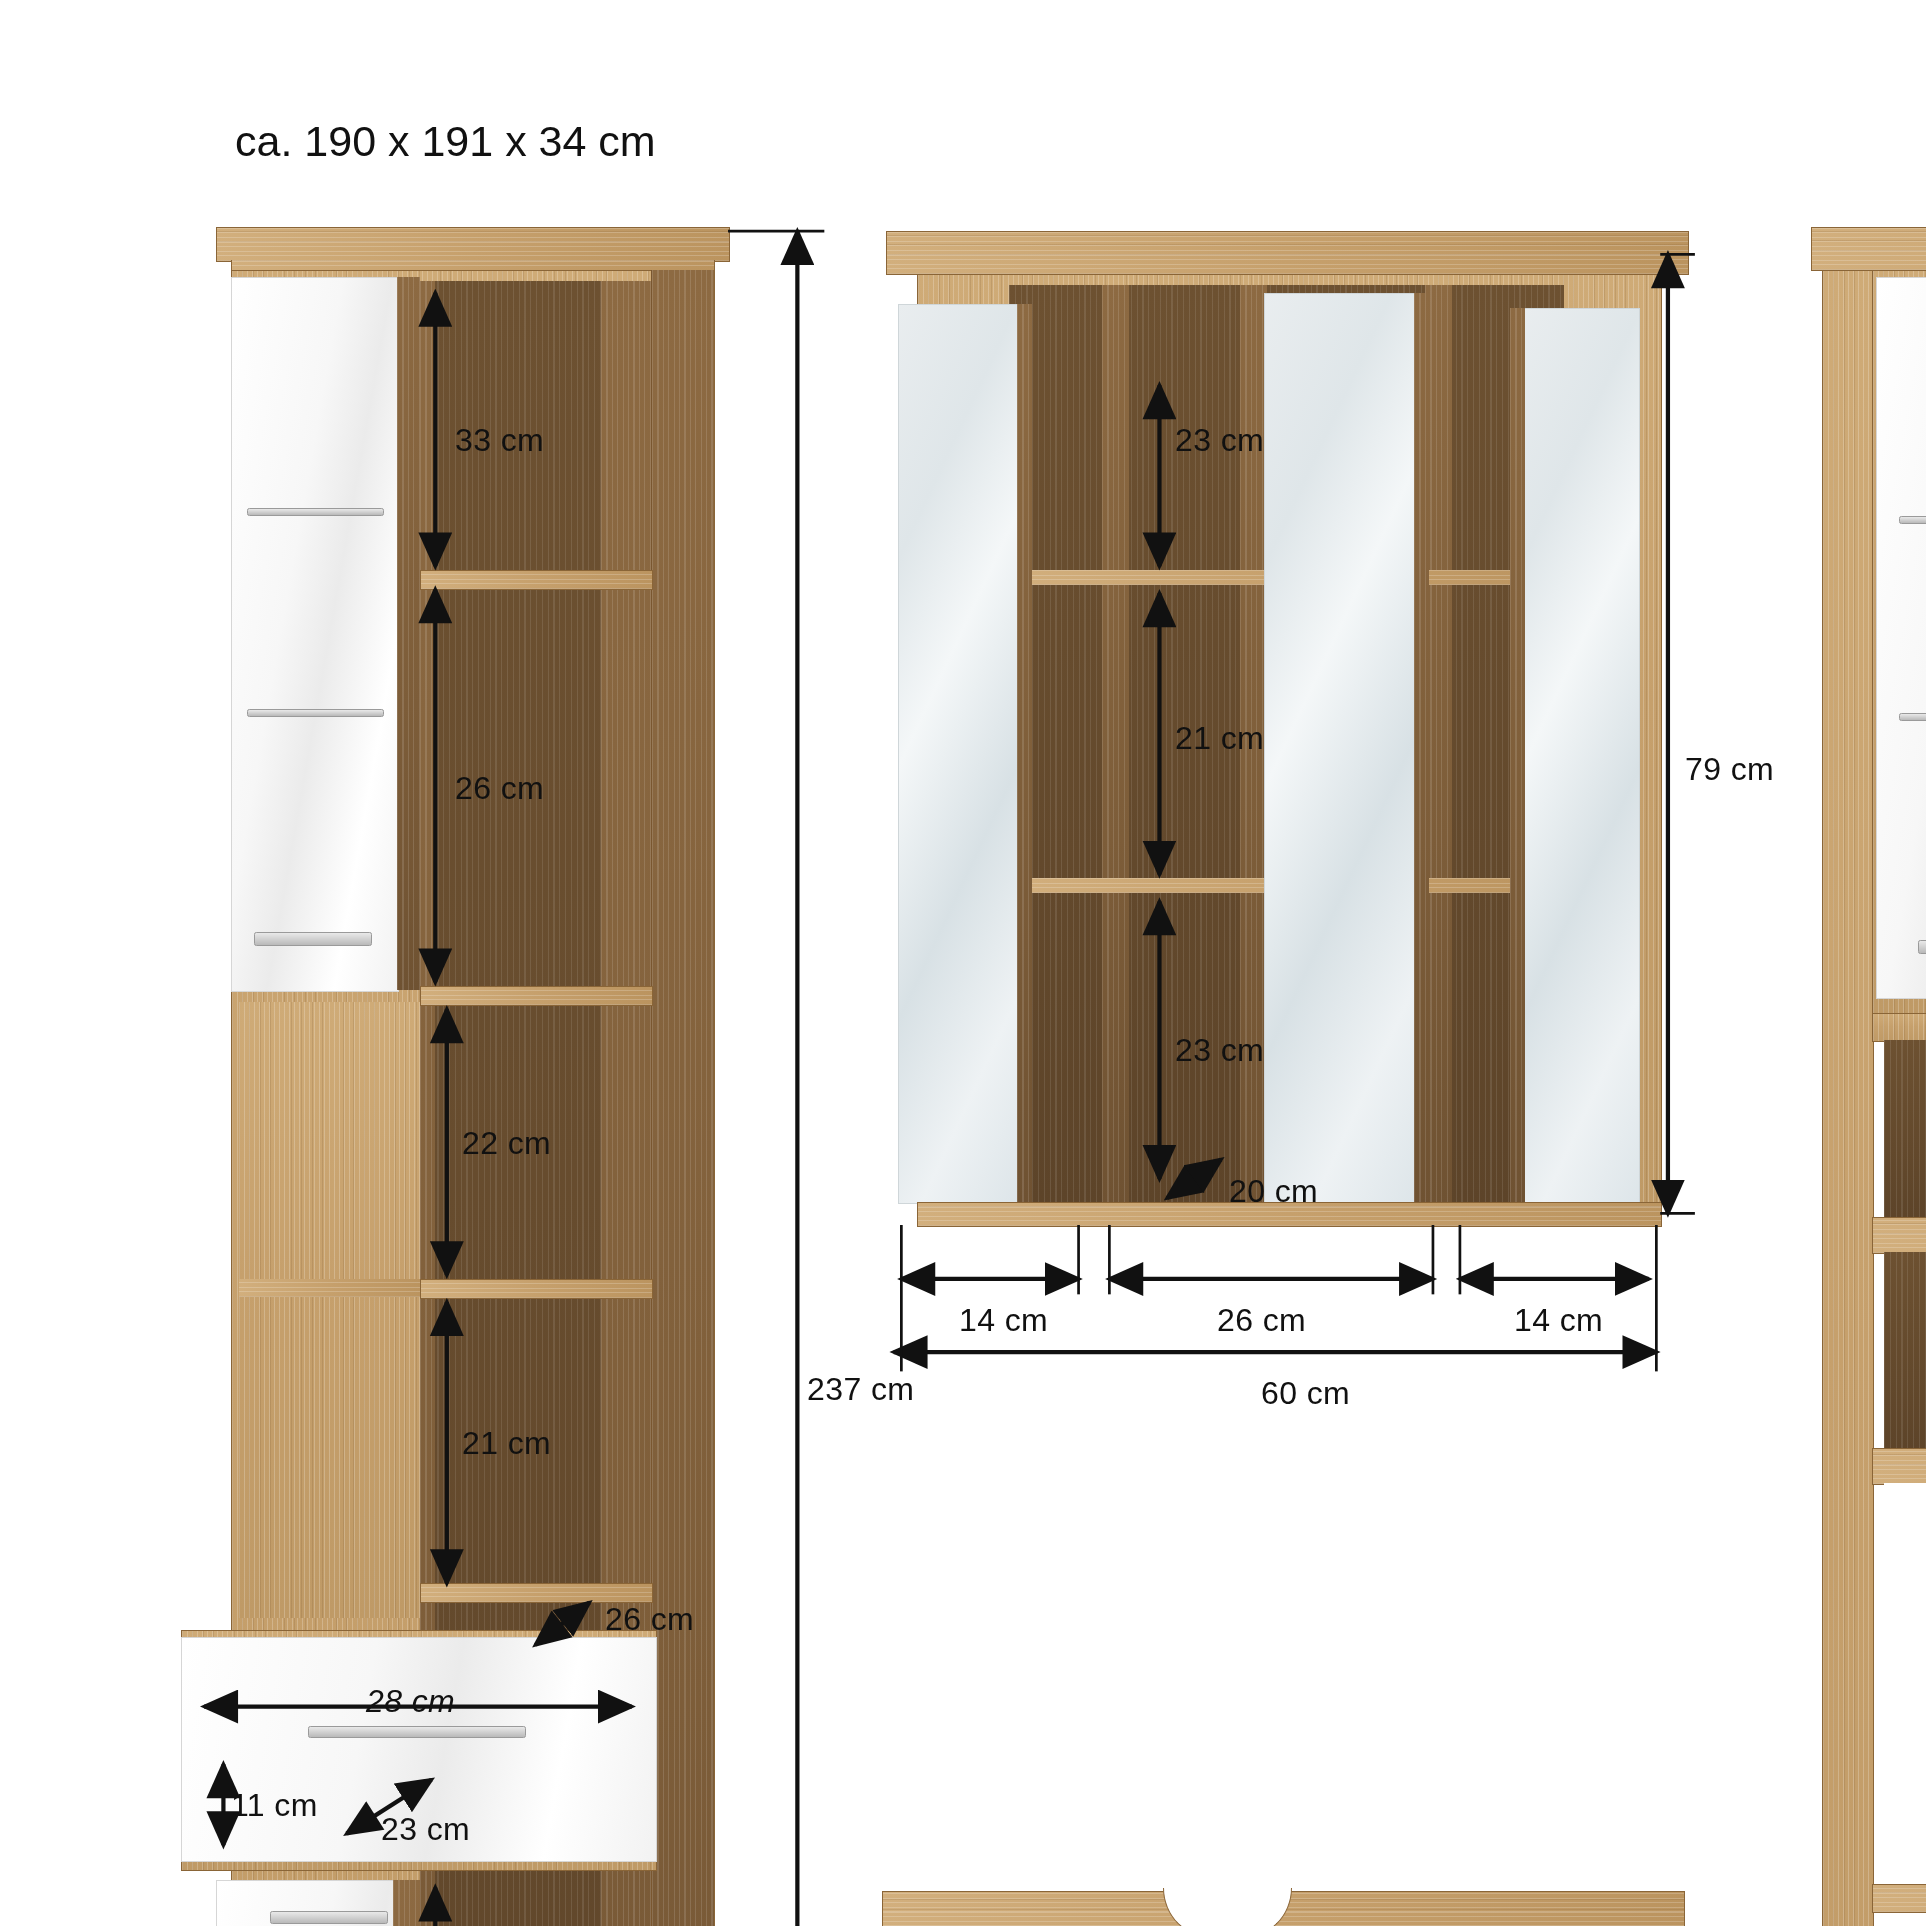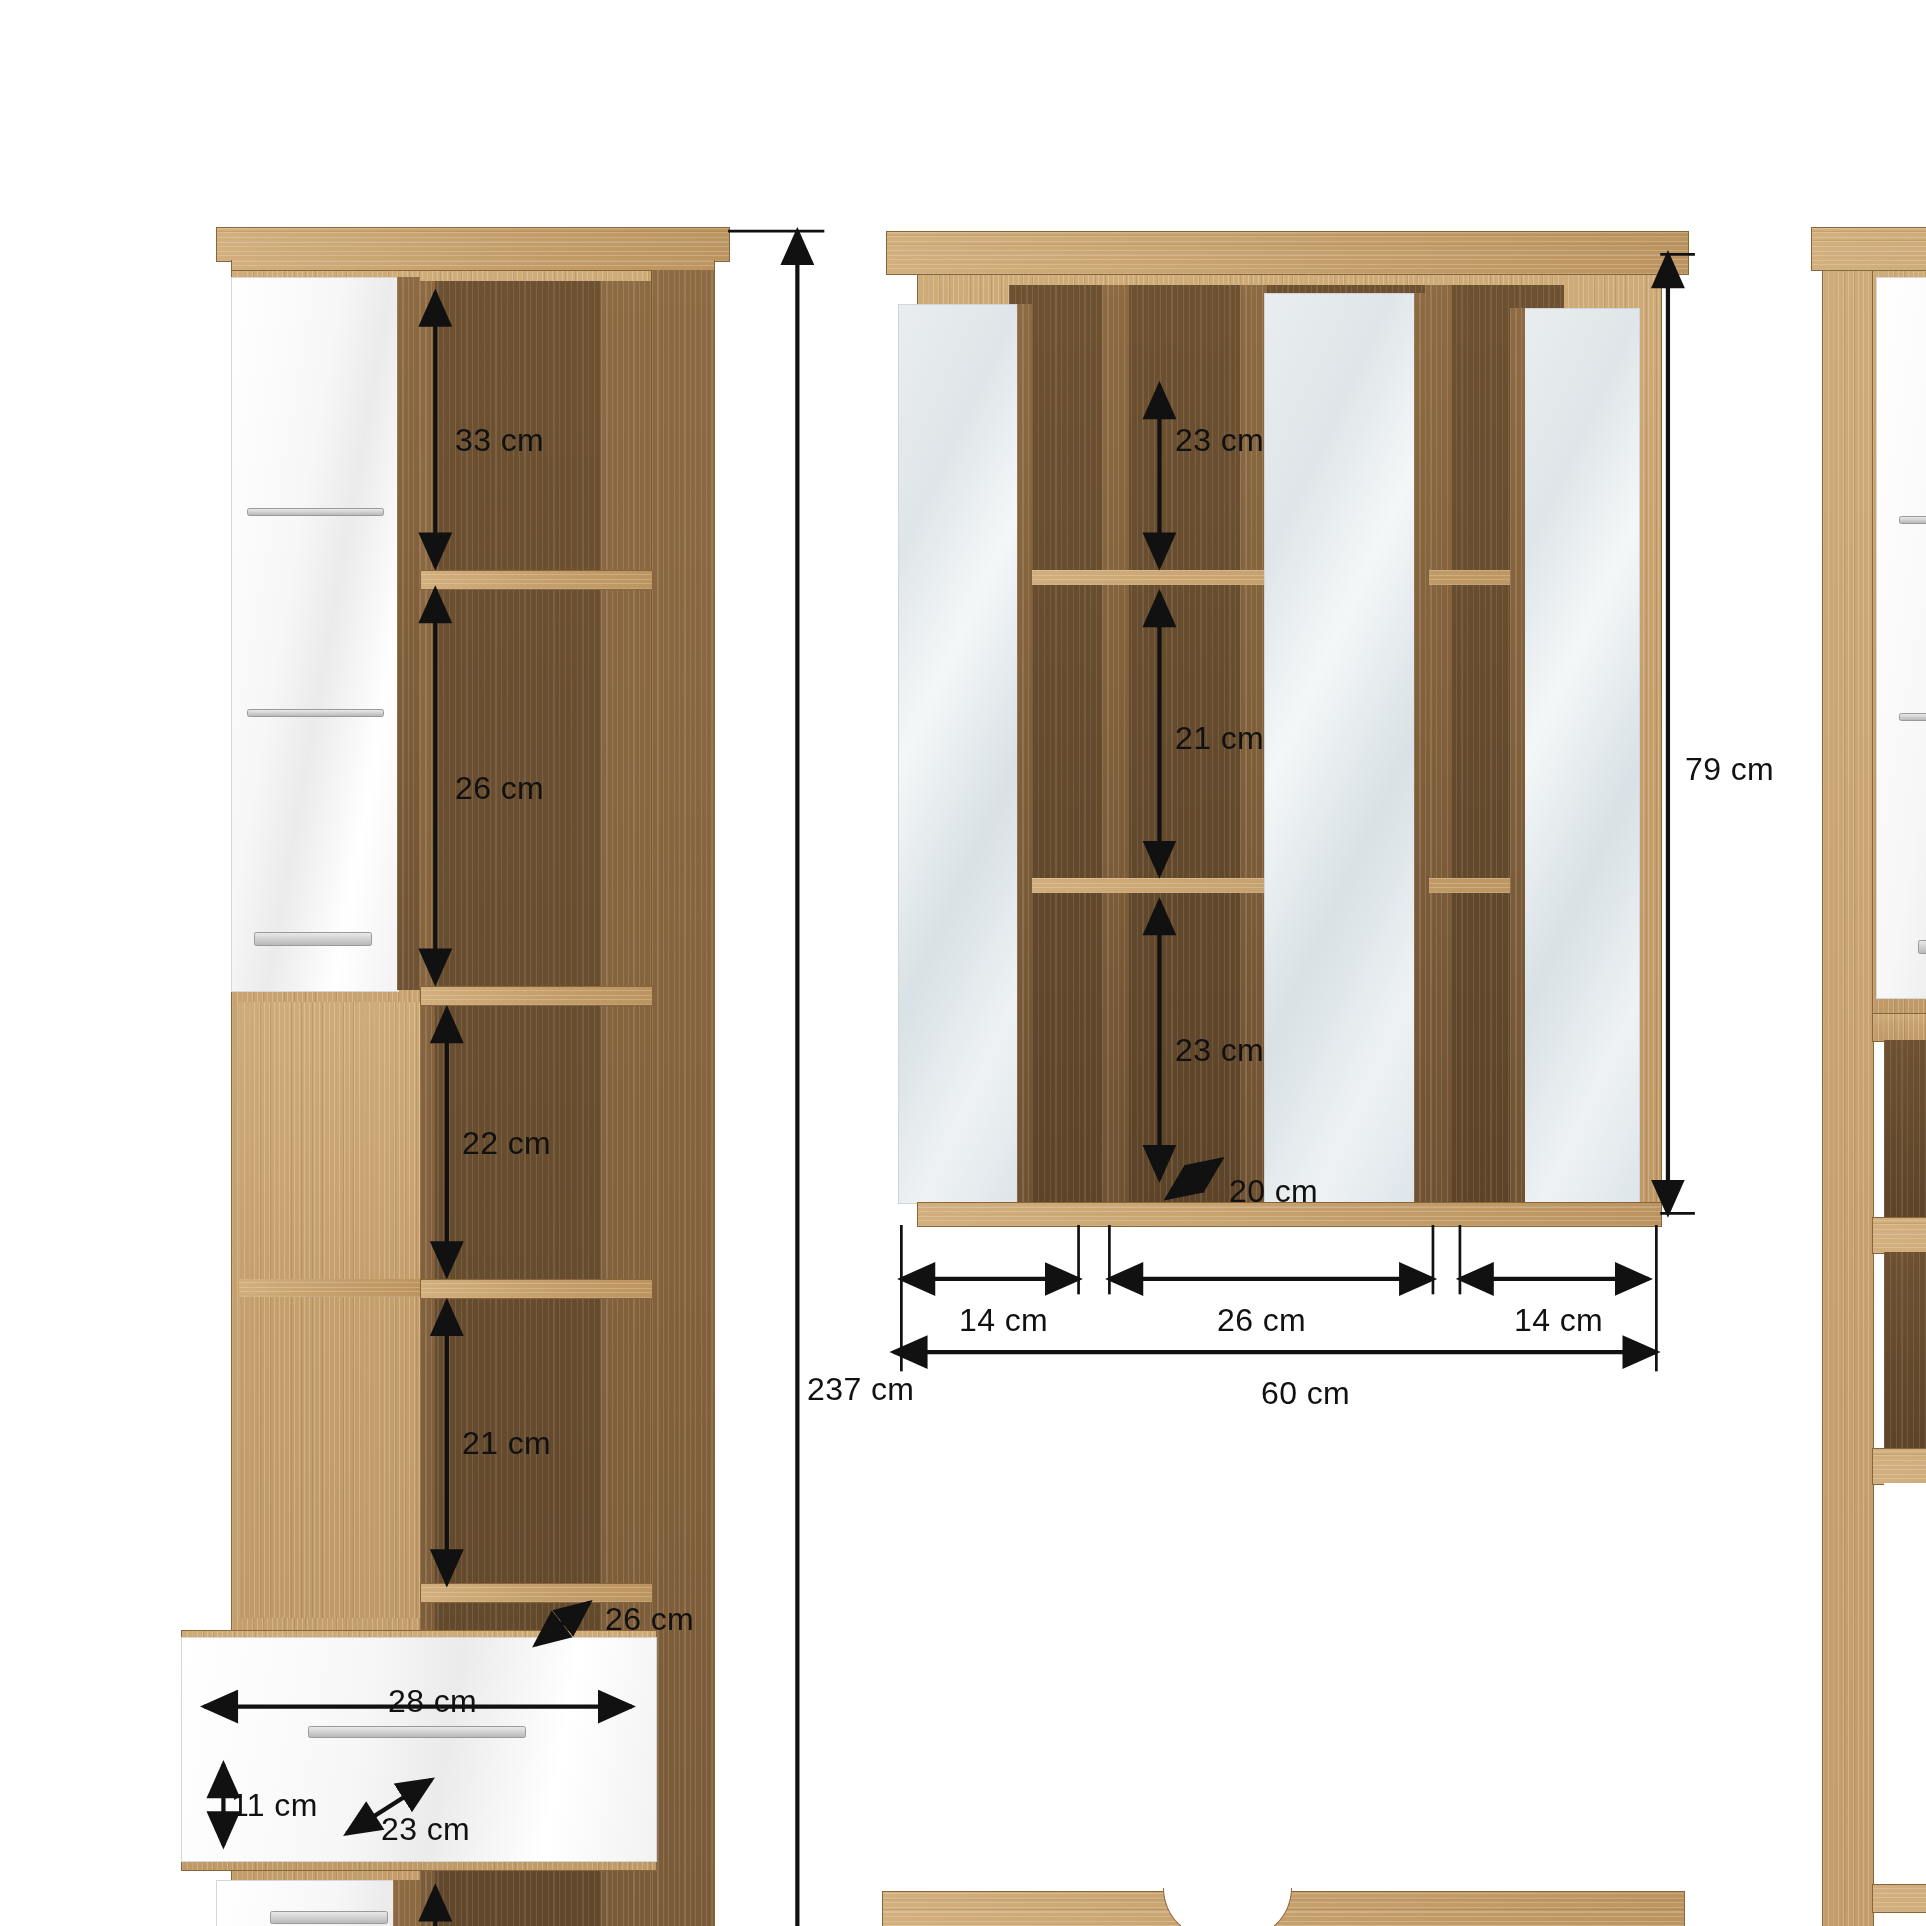--- a/index.html
+++ b/index.html
@@ -44,20 +44,21 @@
   }
   .handle{position:absolute;background:linear-gradient(180deg,#e9e9e9,#b9b9b9);border:0.4px solid #9a9a9a;border-radius:2.3px;}
 
   svg.ov{position:absolute;left:0;top:0;width:2879px;height:2898px;pointer-events:none;}
 </style>
 </head>
 <body>
 
 <div class="stage">
 
+  <div class="hdr" style="left:235px;top:117px;">ca. 190 x 191 x 34 cm</div>
 
   <div class="abs">
 
     <div class="abs oak-h" style="left:216px;top:227px;width:512px;height:33px;border:0.8px solid #8a6537;"></div>
     <div class="abs oak-h" style="left:231px;top:260px;width:482px;height:20px;border-left:0.8px solid #8a6537;border-right:0.8px solid #8a6537;"></div>
 
     <div class="abs oak" style="left:231px;top:270px;width:482px;height:2388px;border:1.2px solid #8a6537;"></div>
 
     <div class="abs oak-d" style="left:651px;top:270px;width:62px;height:2388px;border-left:0.8px solid #7a5730;"></div>
 
@@ -236,21 +237,21 @@
       <line x1="4740" y1="6890" x2="4740" y2="7360"></line>
       <line x1="6880" y1="6890" x2="6880" y2="7360"></line>
     </g>
   </svg>
 
   <div class="lbl" style="left:455px;top:422px;">33 cm</div>
   <div class="lbl" style="left:455px;top:770px;">26 cm</div>
   <div class="lbl" style="left:462px;top:1125px;">22 cm</div>
   <div class="lbl" style="left:462px;top:1425px;">21 cm</div>
   <div class="lbl" style="left:605px;top:1601px;">26 cm</div>
-  <div class="lbl" style="left:388px;top:1683px;">28 cm</div>
+  <div class="lbl" style="left:366px;top:1683px;font-style:italic;">28 cm</div>
   <div class="lbl" style="left:231px;top:1787px;">11 cm</div>
   <div class="lbl" style="left:381px;top:1811px;">23 cm</div>
 
   <div class="lbl" style="left:807px;top:1371px;">237 cm</div>
 
   <div class="lbl" style="left:1175px;top:422px;">23 cm</div>
   <div class="lbl" style="left:1175px;top:720px;">21 cm</div>
   <div class="lbl" style="left:1175px;top:1032px;">23 cm</div>
   <div class="lbl" style="left:1229px;top:1173px;">20 cm</div>
   <div class="lbl" style="left:1685px;top:751px;">79 cm</div>

